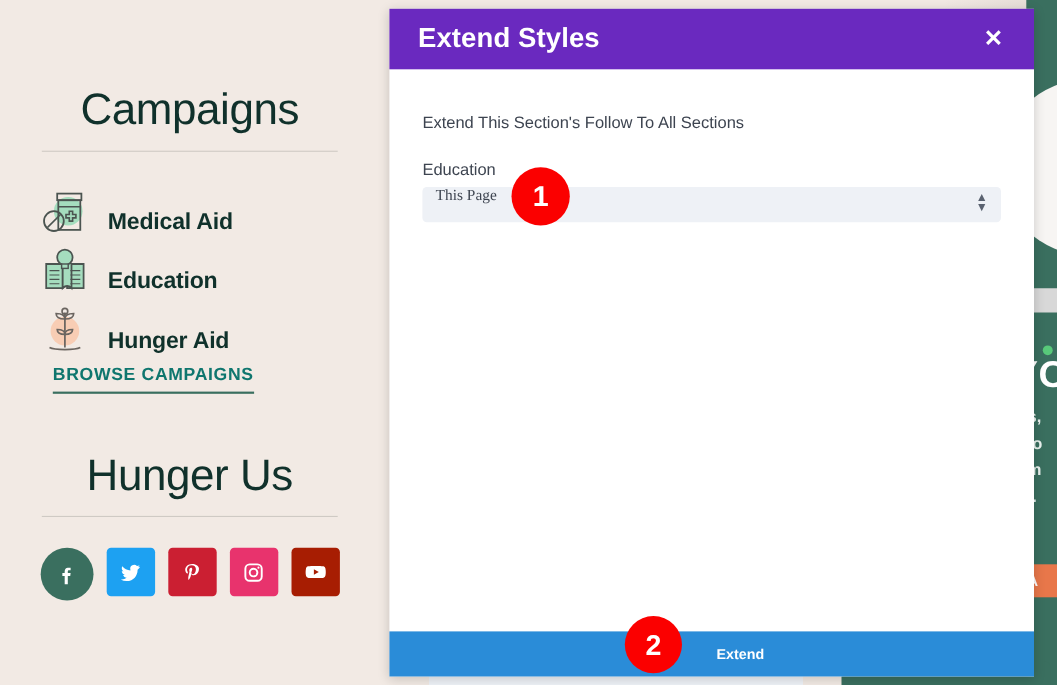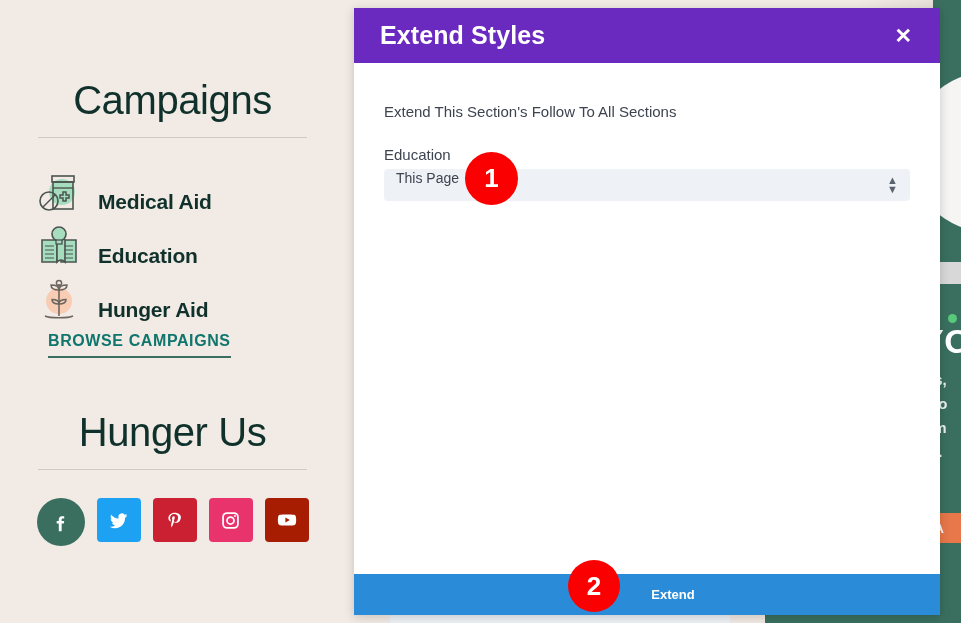--- a/index.html
+++ b/index.html
@@ -109,21 +109,21 @@
     background:none;border:none;color:#fff;padding:2px 4px;
     font-family:"Liberation Sans", sans-serif;
   }
   #modal-body{flex:1 1 auto;padding:40px 30px 0 30px;box-sizing:border-box;position:relative;}
   #modal-desc{color:#3d4450;font-size:15px;margin:0 0 26px 0;}
   #field-label{display:block;color:#3d4450;font-size:15px;margin-bottom:6px;}
   #throughput-select{
     width:100%;height:32px;box-sizing:border-box;
     background:#eef1f6;border:none;border-radius:4px;
     color:#3d4450;font-size:14px;padding:0 28px 14px 12px;
-    font-family:Liberation Sans, sans-serif;
+    font-family:Liberation Serif, serif;
     -webkit-appearance:none;appearance:none;
   }
   #select-wrap{position:relative;}
   #select-arrows{
     position:absolute;right:12px;top:50%;transform:translateY(-50%);
     pointer-events:none;color:#5a6270;font-size:11px;line-height:9px;text-align:center;
   }
   #modal-footer{
     flex:0 0 41px;height:41px;background:#2a8cd8;
     display:flex;align-items:center;justify-content:center;cursor:pointer;

